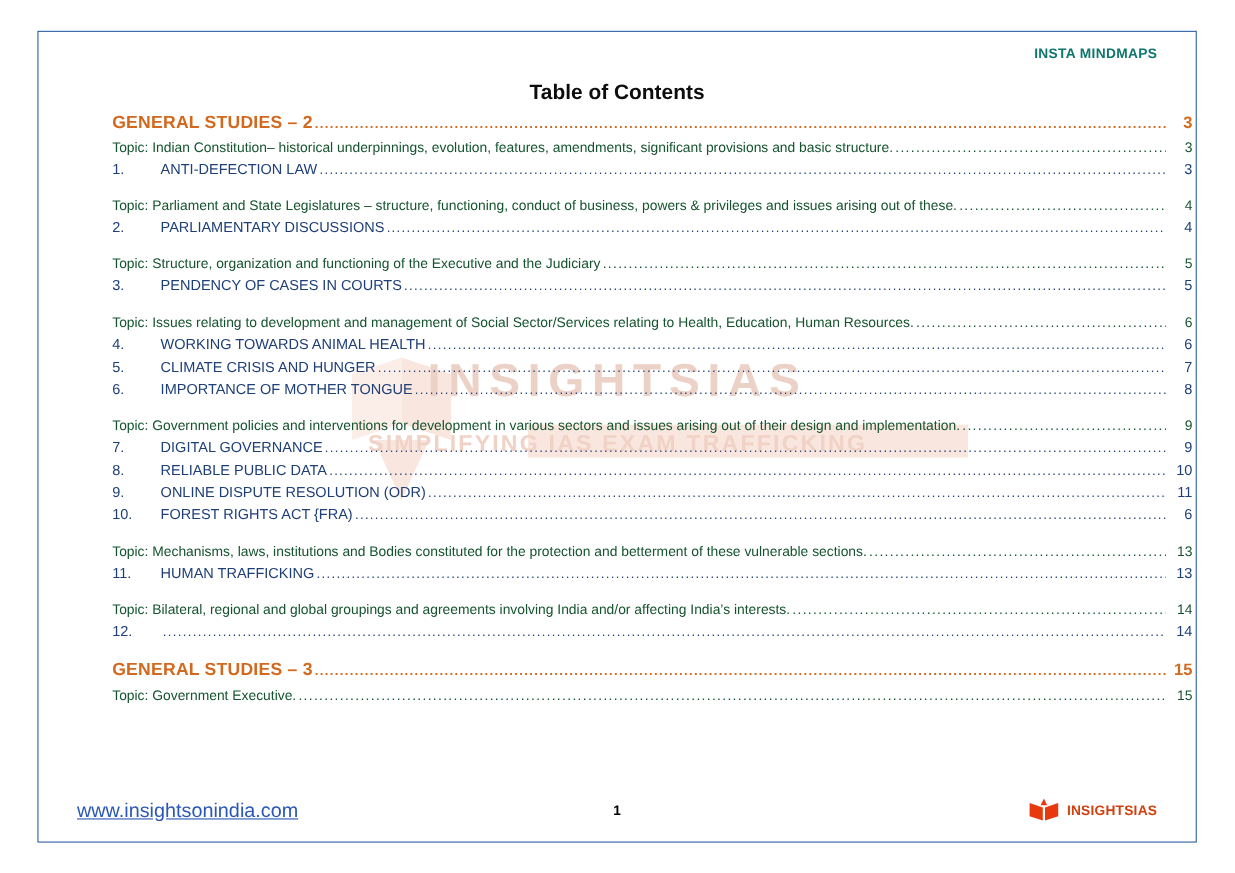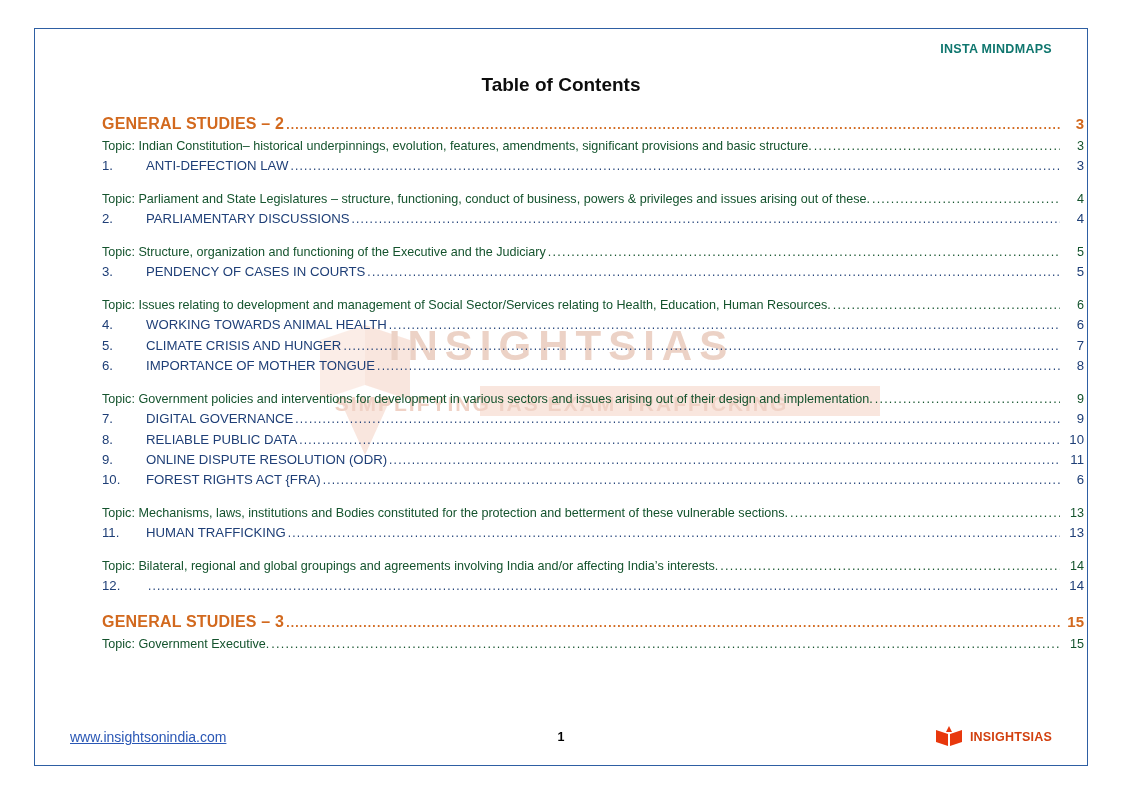--- a/index.html
+++ b/index.html
@@ -40,21 +40,21 @@
     font-weight: bold;
     color: #0f766e;
     letter-spacing: 0.3px;
     margin-bottom: 18px;
   }
   .doc-title {
     text-align: center;
     font-size: 19px;
     font-weight: bold;
     color: #0d0d0d;
-    margin-bottom: 16px;
+    margin-bottom: 4px;
     font-family: "Liberation Sans", sans-serif;
   }
 
   
   .watermark {
     position: absolute;
     left: 0;
     top: 300px;
     width: 1123px;
     height: 180px;
@@ -182,21 +182,21 @@
     left: 70px;
     top: 726px;
     width: 982px;
     display: flex;
     align-items: center;
     justify-content: space-between;
   }
   .footer-link {
     color: #2a57b5;
     text-decoration: underline;
-    font-size: 14px;
+    font-size: 18px;
   }
   .footer-page {
     font-size: 12.5px;
     font-weight: bold;
     color: #000;
     position: absolute;
     left: 0;
     width: 982px;
     text-align: center;
     pointer-events: none;

